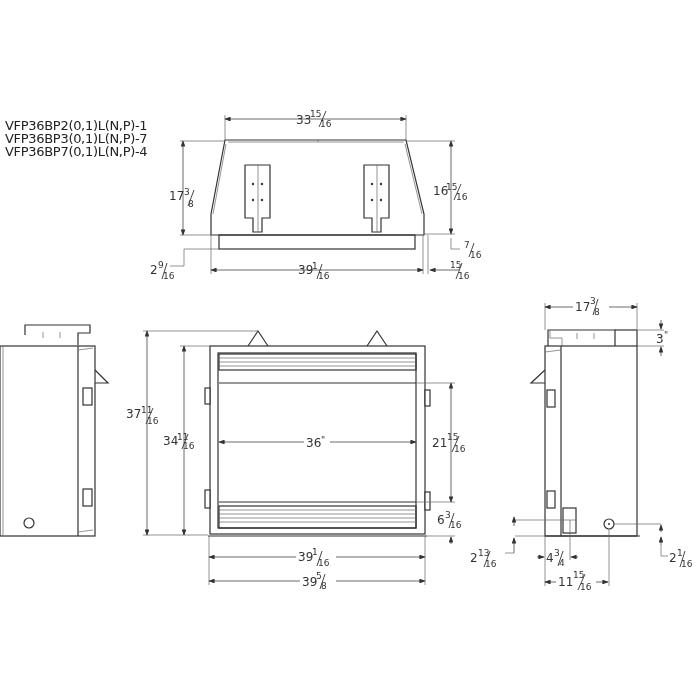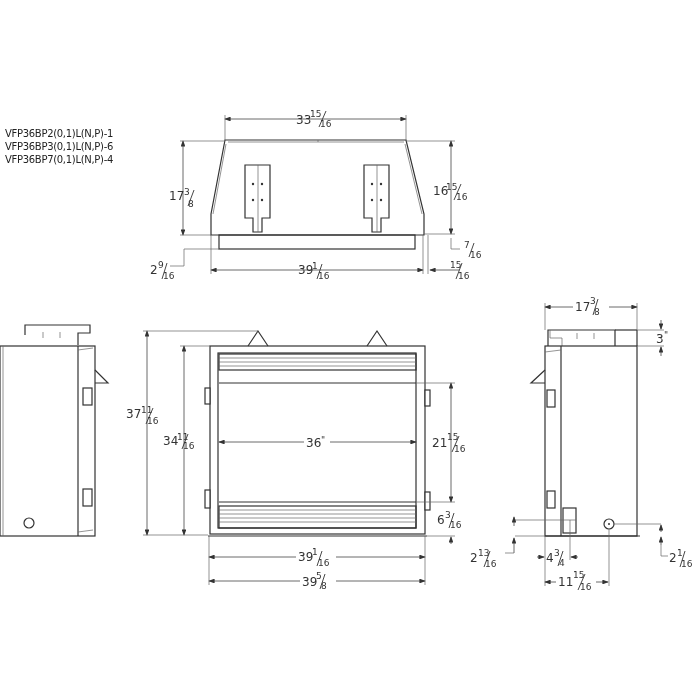--- a/index.html
+++ b/index.html
@@ -3,29 +3,29 @@
   <meta charset="utf-8">
   <style>
     html, body { margin: 0; padding: 0; background: #ffffff; }
     body { width: 700px; height: 700px; position: relative; overflow: hidden; font-family: "DejaVu Sans", sans-serif; }
     svg { position: absolute; left: 0; top: 0; }
     .ln { stroke: #333; stroke-width: 1.2; fill: none; }
     .thin { stroke: #666; stroke-width: 0.7; fill: none; }
     .dim { stroke: #444; stroke-width: 0.8; fill: none; }
     .fillw { fill: #fff; stroke: #333; stroke-width: 1.2; }
     .txt { font-family: "DejaVu Sans", sans-serif; fill: #333; }
-    .model { position: absolute; left: 5px; top: 127px; font-family: "DejaVu Sans", sans-serif; font-size: 10px; line-height: 13px; color: #222; letter-spacing: -0.3px; }
+    .model { position: absolute; left: 5px; top: 119px; font-family: "DejaVu Sans", sans-serif; font-size: 13px; line-height: 13px; color: #222; letter-spacing: -0.3px; }
     .model div { white-space: nowrap; }
   </style>
 </head>
 <body>
 
 <div class="model">
   <div>VFP36BP2(0,1)L(N,P)-1</div>
-  <div>VFP36BP3(0,1)L(N,P)-6</div>
+  <div>VFP36BP3(0,1)L(N,P)-7</div>
   <div>VFP36BP7(0,1)L(N,P)-4</div>
 </div>
 
 <svg width="700" height="700" viewBox="0 0 700 700">
   <defs>
     <marker id="ar" markerWidth="8" markerHeight="6" refX="7" refY="3" orient="auto-start-reverse">
       <path d="M0,0 L8,3 L0,6 z" fill="#333"></path>
     </marker>
   </defs>
 

